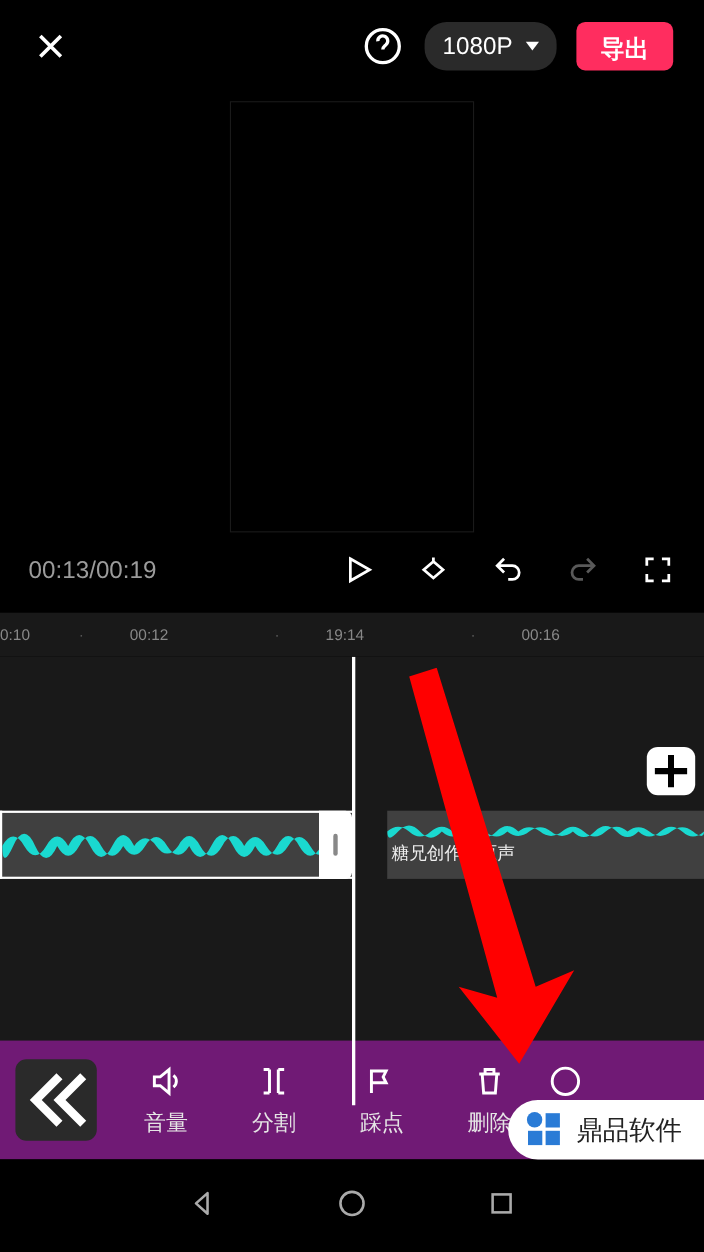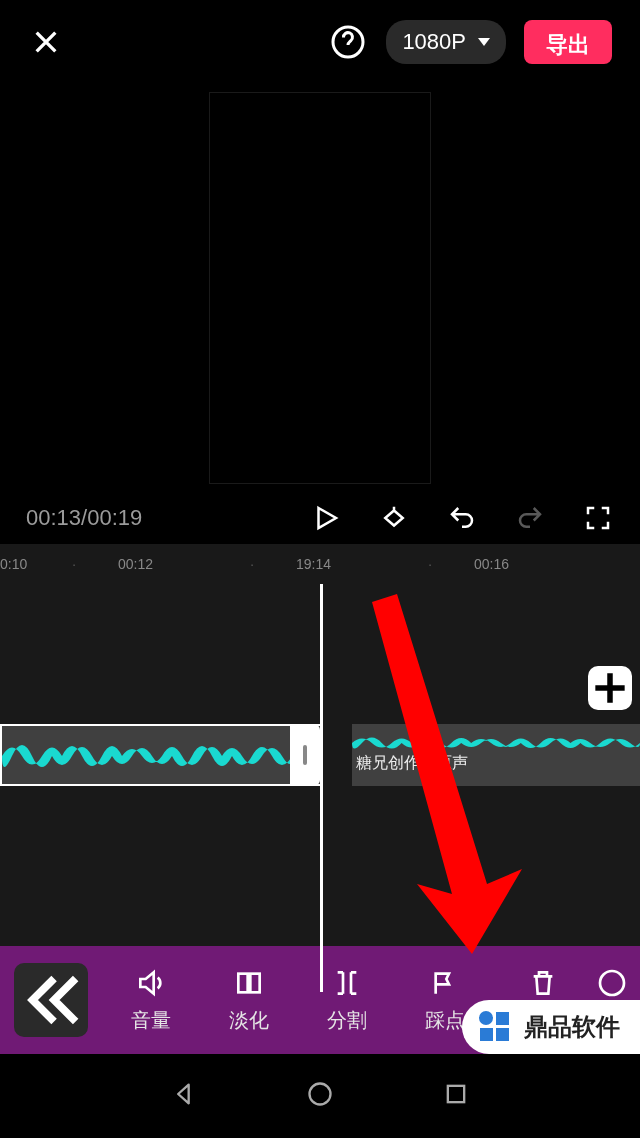--- a/index.html
+++ b/index.html
@@ -8,21 +8,21 @@
 .close-x{width:36px;height:36px;display:flex;align-items:center;justify-content:center;cursor:pointer}
 .close-x svg{width:32px;height:32px}
 .top-right{display:flex;align-items:center;gap:18px}
 .help-btn{width:40px;height:40px;display:flex;align-items:center;justify-content:center;cursor:pointer}
 .help-btn svg{width:36px;height:36px}
 .res-sel{background:#2a2a2a;border-radius:20px;padding:8px 16px;display:flex;align-items:center;gap:8px;color:#fff;font-size:22px;cursor:pointer;border:none;height:44px}
 .res-sel::after{content:'';border-left:6px solid transparent;border-right:6px solid transparent;border-top:8px solid #fff;margin-left:4px}
 .export-btn{background:#ff2d5f;color:#fff;border:none;border-radius:8px;padding:10px 22px;font-size:22px;font-weight:700;cursor:pointer;height:44px}
 .preview{display:flex;justify-content:center;padding:8px 0 10px 0}
 .canvas{width:222px;height:392px;background:#000;border:1px solid #1a1a1a}
-.play-row{display:flex;align-items:center;padding:8px 26px 10px 26px}
+.play-row{display:flex;align-items:center;padding:8px 26px 23px 26px}
 .time{color:#9b9b9b;font-size:22px;flex:1}
 .ctrl-icons{display:flex;gap:36px;align-items:center}
 .ctrl-icons .ic{width:32px;height:32px;display:flex;align-items:center;justify-content:center;cursor:pointer}
 .ctrl-icons svg{width:30px;height:30px}
 .disabled svg{opacity:.35}
 .ruler{background:#191919;display:flex;align-items:center;height:40px;overflow:hidden;padding:0;font-size:14px;color:#888}
 .ruler .tick{flex:0 0 178px;text-align:left}
 .ruler .dot{flex:0 0 88px;text-align:center;color:#555}
 .tl{position:relative;background:#191919;height:408px;overflow:hidden}
 .playhead{position:absolute;left:320px;top:0;bottom:0;width:3px;background:#fff;z-index:50}
@@ -36,21 +36,21 @@
 .arrow-ov{position:absolute;z-index:60;pointer-events:none}
 .tools{position:absolute;left:0;right:0;bottom:84px;height:108px;background:#701a75;display:flex;align-items:center}
 .back-t{width:74px;height:74px;margin:0 14px;background:#2a2a2a;border-radius:10px;display:flex;align-items:center;justify-content:center;cursor:pointer}
 .tool-list{display:flex;flex:1;overflow:hidden}
 .tool{flex:0 0 98px;display:flex;flex-direction:column;align-items:center;gap:8px;cursor:pointer;color:#e5e5e5}
 .tool svg{width:32px;height:32px}
 .tool span{font-size:20px}
 .nav{position:absolute;left:0;right:0;bottom:0;height:84px;display:flex;align-items:center;justify-content:space-evenly;padding:0 62px;background:#000}
 .nav svg{width:28px;height:28px}
 .watermark{position:absolute;right:0;bottom:84px;background:#fff;border-radius:28px 0 0 28px;padding:8px 20px 8px 14px;display:flex;align-items:center;gap:10px;z-index:70}
-.watermark span{color:#222;font-size:24px;font-weight:700}
+.watermark span{color:#222;font-size:24px;font-weight:400}
 </style>
 </head>
 <body>
 
 <div class="top-bar">
   <div class="close-x">
     <svg viewBox="0 0 24 24" fill="none" stroke="#fff" stroke-width="2.5">
         <path d="M5 5l14 14M19 5L5 19"></path>
       </svg>
   </div>
@@ -144,27 +144,20 @@
     <svg viewBox="0 0 24 24" fill="none" stroke="#fff" stroke-width="2.5">
         <path d="M13 5l-7 7 7 7M20 5l-7 7 7 7"></path>
       </svg>
   </div>
   <div class="tool-list">
     <div class="tool">
       <svg viewBox="0 0 24 24" fill="none" stroke="#fff" stroke-width="2">
           <path d="M4 9v6h4l6 5V4L8 9H4zM17 8a5 5 0 010 8"></path>
         </svg>
       <span>音量</span>
-    </div>
-    <div class="tool">
-      <svg viewBox="0 0 24 24" fill="none" stroke="#fff" stroke-width="2">
-          <rect x="4" y="5" width="7" height="14"></rect>
-          <rect x="13" y="5" width="7" height="14"></rect>
-        </svg>
-      <span>淡化</span>
     </div>
     <div class="tool">
       <svg viewBox="0 0 24 24" fill="none" stroke="#fff" stroke-width="2">
           <path d="M9 4v16M15 4v16M9 4H5M9 20H5M15 4h4M15 20h4"></path>
         </svg>
       <span>分割</span>
     </div>
     <div class="tool">
       <svg viewBox="0 0 24 24" fill="none" stroke="#fff" stroke-width="2">
           <path d="M5 20V5h10l-2 4 2 4H5"></path>

